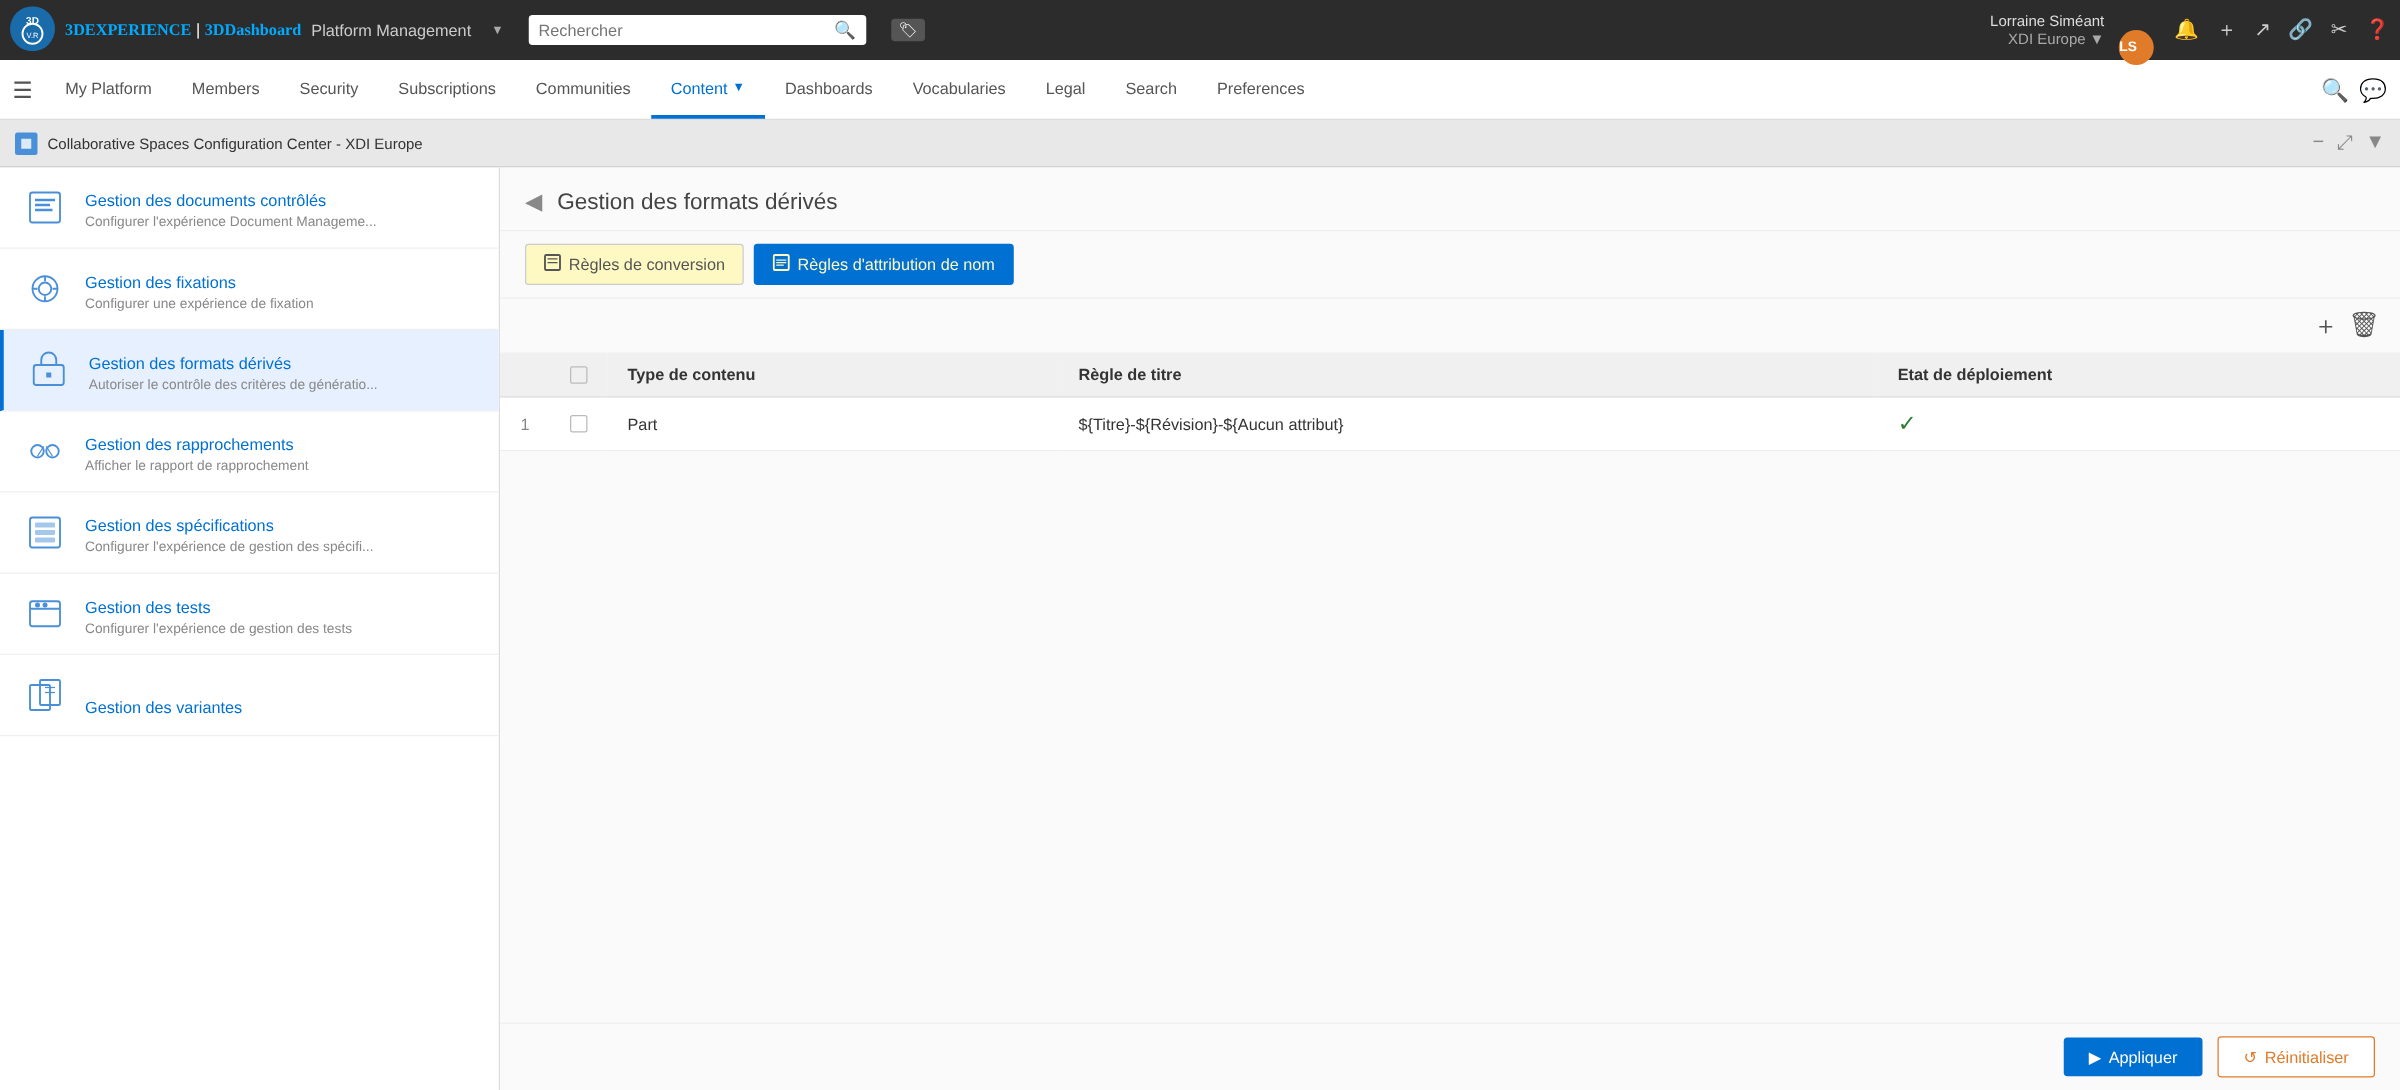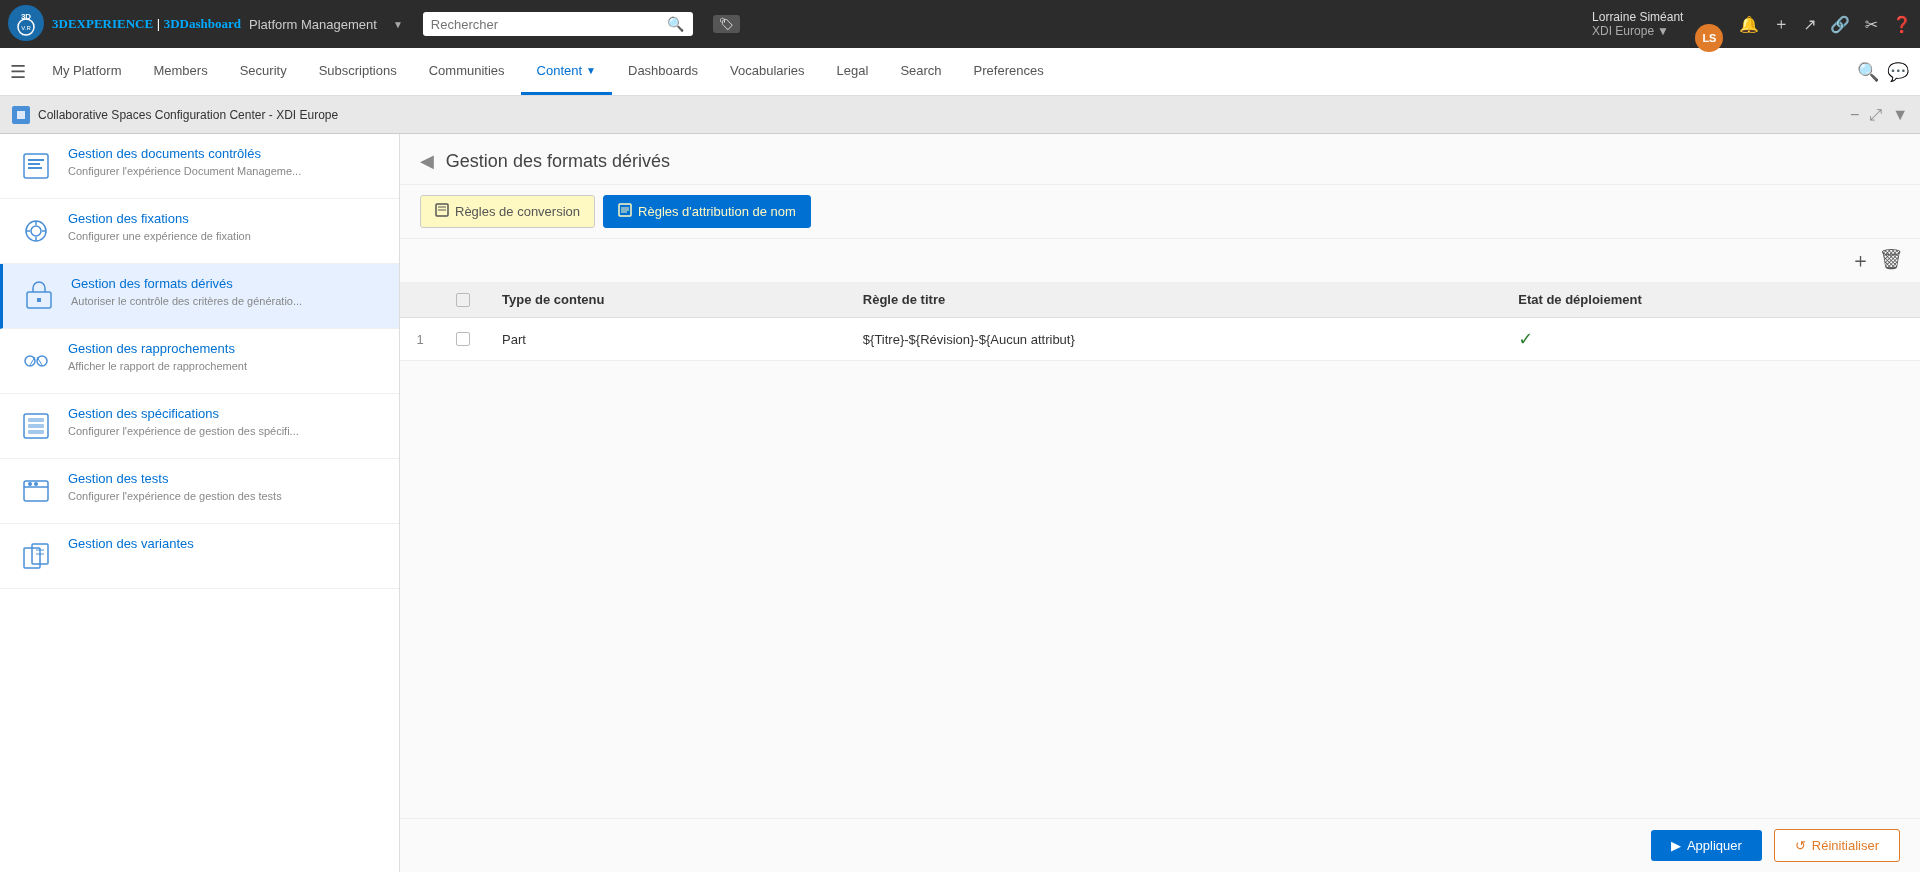--- a/index.html
+++ b/index.html
@@ -13,24 +13,24 @@
     .top-bar-logo { width: 36px; height: 36px; }
     .top-bar-brand { display: flex; align-items: center; gap: 6px; }
     .brand-text { font-size: 13px; color: #fff; white-space: nowrap; }
     .brand-text span { color: #00aaff; font-weight: bold; font-family: Liberation Serif, serif; }
     .platform-mgmt { display: flex; align-items: center; gap: 16px; color: #ccc; font-size: 13px; cursor: pointer; }
     .platform-mgmt .chevron { font-size: 10px; color: #aaa; }
     .search-bar { display: flex; align-items: center; background: #fff; border-radius: 3px; padding: 4px 8px; gap: 6px; flex: 0 0 270px; margin: 0 12px; }
     .search-bar input { border: none; outline: none; font-size: 13px; color: #555; width: 100%; background: transparent; }
     .search-icon-btn { color: #888; font-size: 14px; cursor: pointer; }
     .top-bar-spacer { flex: 1; }
-    .user-info { display: flex; flex-direction: column; margin-right: 4px; }
+    .user-info { display: flex; flex-direction: column; align-items: flex-end; margin-right: 4px; }
     .user-name { font-size: 12px; color: #ddd; }
     .user-org { font-size: 12px; color: #aaa; display: flex; align-items: center; gap: 3px; }
-    .user-avatar { width: 28px; height: 28px; background: #e07b2a; border-radius: 50%; display: flex; align-items: center; justify-content: center; font-size: 11px; color: #fff; font-weight: bold; margin-top: 28px; }
+    .user-avatar { width: 28px; height: 28px; background: #e07b2a; border-radius: 50%; display: flex; align-items: center; font-size: 11px; color: #fff; font-weight: bold; margin-top: 28px; }
     .top-bar-icons { display: flex; align-items: center; gap: 14px; color: #ccc; font-size: 16px; margin-left: 8px; }
     .top-bar-icons span { cursor: pointer; }
     .tag-icon { background: #555; border-radius: 3px; padding: 2px 6px; font-size: 12px; cursor: pointer; }
 
     
     .nav-bar {
       display: flex; align-items: center; background: #fff; height: 48px;
       border-bottom: 1px solid #ddd; padding: 0 10px; gap: 0;
     }
     .nav-hamburger { font-size: 18px; color: #555; margin-right: 10px; cursor: pointer; }
@@ -49,21 +49,21 @@
     .breadcrumb-text { font-size: 12px; color: #333; font-weight: 500; }
     .breadcrumb-spacer { flex: 1; }
     .breadcrumb-actions { display: flex; gap: 10px; font-size: 16px; color: #888; }
     .breadcrumb-actions span { cursor: pointer; }
 
     
     .main-layout { display: flex; height: calc(872px - 134px); }
 
     
     .sidebar { width: 400px; background: #fff; border-right: 1px solid #ddd; overflow-y: auto; }
-    .sidebar-item { display: flex; align-items: flex-start; padding: 12px 16px; cursor: pointer; border-bottom: 1px solid #f0f0f0; gap: 12px; }
+    .sidebar-item { display: flex; align-items: flex-end; padding: 12px 16px; cursor: pointer; border-bottom: 1px solid #f0f0f0; gap: 12px; }
     .sidebar-item.active { background: #e6f0ff; border-left: 3px solid #0070d2; }
     .sidebar-item-icon { width: 40px; height: 40px; display: flex; align-items: center; justify-content: center; flex-shrink: 0; }
     .sidebar-item-icon svg { width: 32px; height: 32px; }
     .sidebar-item-text { flex: 1; }
     .sidebar-item-title { font-size: 13px; color: #0070d2; font-weight: 500; margin-bottom: 3px; }
     .sidebar-item-desc { font-size: 11px; color: #888; line-height: 1.4; }
 
     
     .content-area { flex: 1; background: #fafafa; display: flex; flex-direction: column; overflow: hidden; }
     .content-header { display: flex; align-items: center; padding: 16px 20px 12px; gap: 12px; background: #fafafa; border-bottom: 1px solid #eee; }

